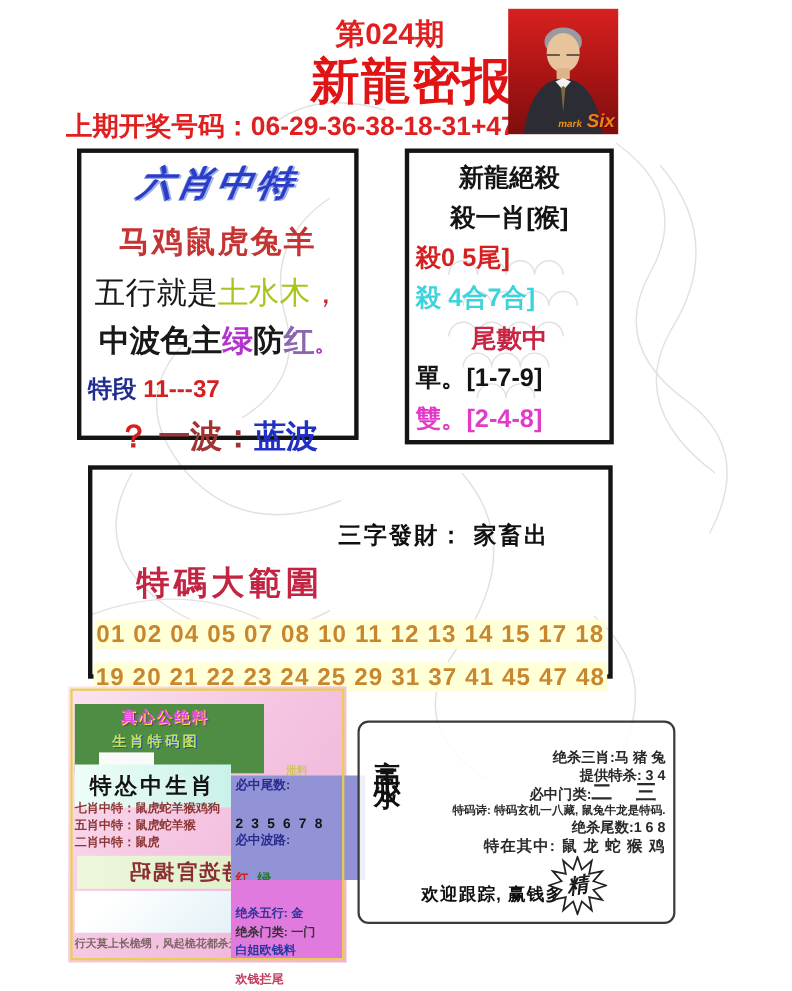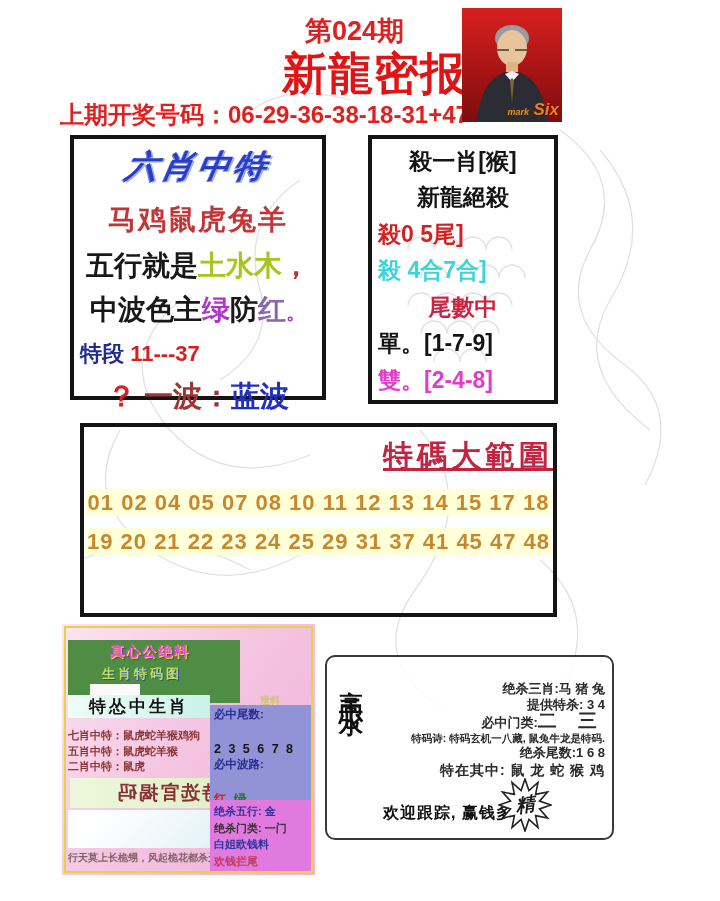--- a/index.html
+++ b/index.html
@@ -17,21 +17,21 @@
   .photo{left:462px;top:8px;width:100px;height:114px;background:linear-gradient(180deg,#d82020 0%,#a81414 55%,#7e0e0e 100%);overflow:hidden;}
   .photo svg{position:absolute;left:0;top:0;}
   .logo{position:absolute;right:3px;bottom:2px;color:#f08018;font-style:italic;white-space:nowrap;}
   .logo .lm{font-size:9px;font-weight:bold;color:#e89018;}
   .logo .ls{font-size:17px;font-weight:bold;text-shadow:1px 1px 0 #5e0808;}
 
   
   .box-left{left:70px;top:135px;width:248px;height:257px;border:4px solid #141414;text-align:center;}
   .stylized{margin-top:6px;font-size:32px;font-weight:bold;font-style:italic;color:#2a3cc8;transform:skewX(-10deg);text-shadow:2px 1px 0 #9db0e8,-1px 1px 0 #6f86d8;letter-spacing:4px;}
   .zodiac{margin-top:12px;font-size:28px;font-weight:bold;color:#c43434;letter-spacing:2px;}
-  .wuxing{margin-top:8px;font-size:28px;font-weight:bold;color:#181818;white-space:nowrap;}
+  .wuxing{margin-top:8px;font-size:28px;font-weight:normal;color:#181818;white-space:nowrap;}
   .wx-hl{color:#a9c41e;}
   .wx-tail{color:#c03030;}
   .midwave{margin-top:6px;font-size:28px;font-weight:bold;color:#181818;white-space:nowrap;}
   .mw-green{color:#b233cc;}
   .mw-red{color:#8a66b0;}
   .mw-tail{color:#b233cc;font-size:20px;}
   .teduan{margin-top:10px;text-align:left;padding-left:6px;font-size:22px;font-weight:bold;}
   .td-label{color:#202c90;}
   .td-value{color:#d42020;}
   .bluewave{margin-top:8px;font-size:29px;font-weight:bold;}
@@ -45,46 +45,46 @@
   .rc{justify-content:center;padding-left:0;}
   .rl1,.rl2,.rl6{color:#141414;}
   .rl3{color:#d42020;}
   .rl4{color:#3cd4dc;}
   .rl5{color:#c82444;text-align:right;}
   .rl7{color:#e03cc8;}
 
   
   .box-range{left:80px;top:423px;width:469px;height:186px;border:4px solid #141414;}
   .range-note{margin-top:46px;text-align:center;padding-left:170px;font-size:21px;font-weight:bold;color:#101010;letter-spacing:2px;}
-  .range-title{margin-top:9px;text-align:right;padding-left:40px;font-size:30px;font-weight:bold;color:#c22442;letter-spacing:4px;text-decoration:underline;}
+  .range-title{margin-top:9px;text-align:left;padding-left:40px;font-size:30px;font-weight:bold;color:#c22442;letter-spacing:4px;}
   .nrow{margin-top:13px;text-align:center;font-size:22px;font-weight:bold;color:#c8872e;}
   .nrow span{background:#ffffd8;padding:1px 2px;letter-spacing:1px;}
 
   
   .collage{left:62px;top:624px;width:253px;height:251px;background:linear-gradient(125deg,#fbe4f1 0%,#f5c6e2 45%,#eeb0d8 100%);}
   .collage-frame{position:absolute;left:2px;top:2px;right:2px;bottom:2px;border:2px solid #e9cf4a;pointer-events:none;}
   .green-panel{left:6px;top:16px;width:172px;height:63px;background:#4f8c44;overflow:hidden;text-decoration:underline;}
   .g1{position:absolute;left:42px;top:3px;font-size:14px;font-weight:bold;color:#e24ae2;letter-spacing:2px;text-shadow:1px 1px 0 #f2e431,2px 2px 1px #7a2a8a;}
   .g2{position:absolute;left:34px;top:25px;font-size:13px;font-weight:bold;color:#bfe060;letter-spacing:3px;text-shadow:1px 1px 0 #2a50a0;}
   .gwhite{position:absolute;left:22px;top:44px;width:50px;height:17px;background:#fafafa;}
-  .cyanband{left:6px;top:71px;width:142px;height:23px;background:linear-gradient(90deg,#effdf7,#c9f1ea);display:flex;align-items:center;justify-content:center;font-size:17px;font-weight:bold;color:#141414;letter-spacing:3px;}
+  .cyanband{left:6px;top:71px;width:142px;height:39px;background:linear-gradient(90deg,#effdf7,#c9f1ea);display:flex;align-items:center;justify-content:center;font-size:20px;font-weight:bold;color:#141414;letter-spacing:3px;}
   .citems{left:6px;top:104px;width:142px;text-align:left;}
   .citem{font-size:11px;font-weight:bold;color:#8c3434;line-height:15.5px;white-space:nowrap;}
   .mirror{left:8px;top:154px;width:196px;height:30px;background:linear-gradient(90deg,#eef7dc,#d9efc2);display:flex;align-items:center;justify-content:center;}
   .mirror span{transform:scaleX(-1);font-size:19px;font-weight:bold;color:#8c2c34;letter-spacing:2px;}
   .whitefade{left:6px;top:186px;width:150px;height:38px;background:linear-gradient(135deg,#ffffff 20%,#e2f1f7 100%);}
   .cnote{left:6px;top:227px;font-size:10px;font-weight:bold;color:#7c6464;white-space:nowrap;}
   .sidetag{left:198px;top:70px;font-size:10px;font-weight:bold;color:#cfc468;}
-  .side1{left:148px;top:81px;width:101px;height:95px;background:#9193d6;padding:2px 4px;box-sizing:border-box;}
+  .side1{left:148px;top:81px;width:122px;height:95px;background:#9193d6;padding:2px 4px;box-sizing:border-box;}
   .sl{font-size:11.5px;font-weight:bold;color:#2a2a8e;line-height:15px;white-space:nowrap;}
   .sv{font-size:12.5px;font-weight:bold;color:#141414;letter-spacing:2px;line-height:15px;margin-top:20px;}
   .sv .red{color:#d42020;} .sv .grn{color:#1e7820;}
   .side2{left:148px;top:176px;width:101px;height:71px;background:#e07ade;padding:3px 4px;box-sizing:border-box;}
   .s2l{font-size:11px;font-weight:bold;line-height:16.5px;white-space:nowrap;}
-  .s2a{color:#32329a;} .s2b{color:#333333;} .s2c{color:#2838a0;} .s2d{color:#c23c5c;}
+  .s2a{color:#32329a;margin-top:20px;} .s2b{color:#333333;} .s2c{color:#2838a0;} .s2d{color:#c23c5c;margin-top:10px;}
 
   
   .box-expert{left:325px;top:655px;width:285px;height:181px;border:2px solid #3a3a3a;border-radius:10px;background:rgba(255,255,255,.85);}
   .vtitle{position:absolute;left:8px;top:14px;font-size:24px;font-weight:bold;color:#101010;writing-mode:vertical-rl;text-orientation:upright;letter-spacing:7px;}
   .elines{position:absolute;left:46px;top:24px;width:232px;text-align:right;}
   .el{font-size:13px;font-weight:bold;color:#2a2a2a;line-height:16px;white-space:nowrap;}
   .el-menlei .big{font-size:19px;letter-spacing:8px;}
   .el-poem{font-size:10.5px;line-height:14px;}
   .el-zhong{font-size:14px;letter-spacing:1px;line-height:18px;}
   .efooter{position:absolute;left:56px;top:146px;font-size:16px;font-weight:bold;color:#101010;letter-spacing:1px;}
@@ -136,30 +136,31 @@
   <div class="abs box-left">
     <div class="stylized">六肖中特</div>
     <div class="zodiac">马鸡鼠虎兔羊</div>
     <div class="wuxing"><span>五行就是</span><span class="wx-hl">土水木</span><span class="wx-tail">，</span></div>
     <div class="midwave"><span>中波色主</span><span class="mw-green">绿</span><span>防</span><span class="mw-red">红</span><span class="mw-tail">。</span></div>
     <div class="teduan"><span class="td-label">特段</span> <span class="td-value">11---37</span></div>
     <div class="bluewave"><span class="bw-q">？</span> <span class="bw-label">一波：</span><span class="bw-value">蓝波</span></div>
   </div>
 
   <div class="abs box-right">
+    <div class="rline rc rl1">新龍絕殺</div>
     <div class="rline rc rl2">殺一肖[猴]</div>
-    <div class="rline rc rl1">新龍絕殺</div>
     <div class="rline rl3">殺0 5尾]</div>
     <div class="rline rl4">殺 4合7合]</div>
     <div class="rline rc rl5">尾數中</div>
     <div class="rline rl6">單。[1-7-9]</div>
     <div class="rline rl7">雙。[2-4-8]</div>
   </div>
 
   <div class="abs box-range">
+    <div class="range-note">三字發財： 家畜出</div>
     <div class="range-title">特碼大範圍</div>
     <div class="nrow"><span>01 02 04 05 07 08 10 11 12 13 14 15 17 18</span></div>
     <div class="nrow"><span>19 20 21 22 23 24 25 29 31 37 41 45 47 48</span></div>
   </div>
 
   <div class="abs collage">
     <div class="abs green-panel">
       <div class="g1">真心公绝料</div>
       <div class="g2">生肖特码图</div>
       <div class="gwhite"></div>

